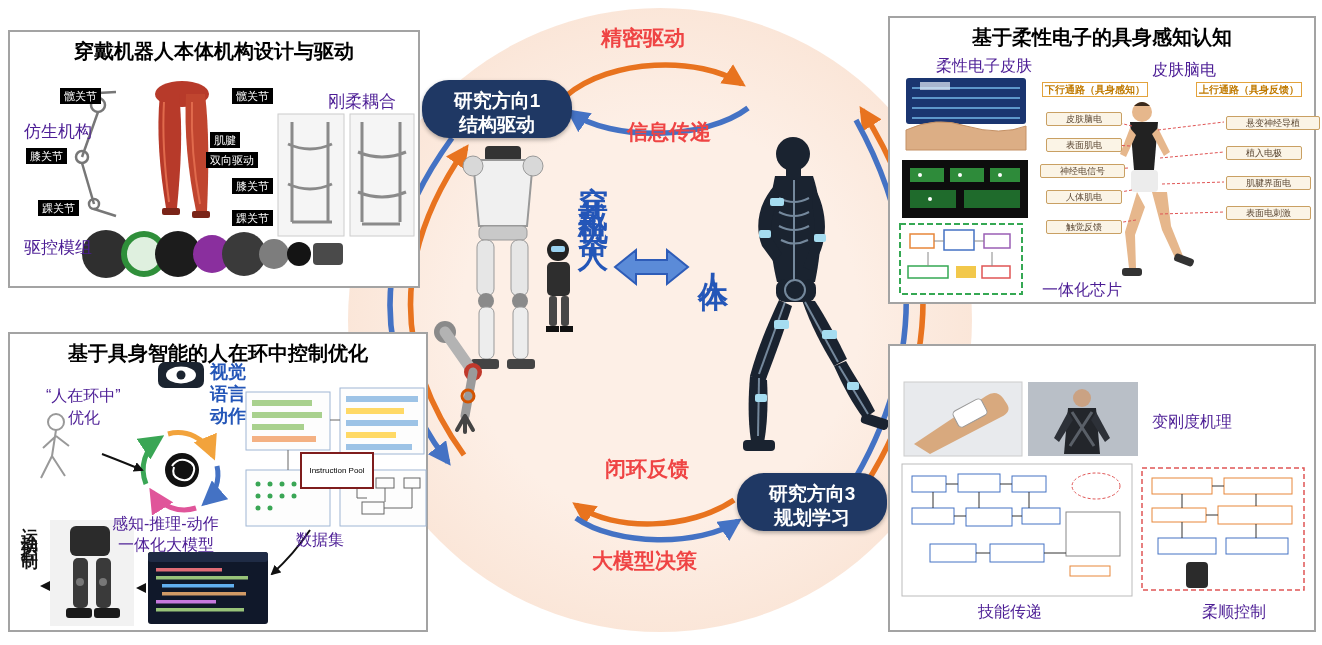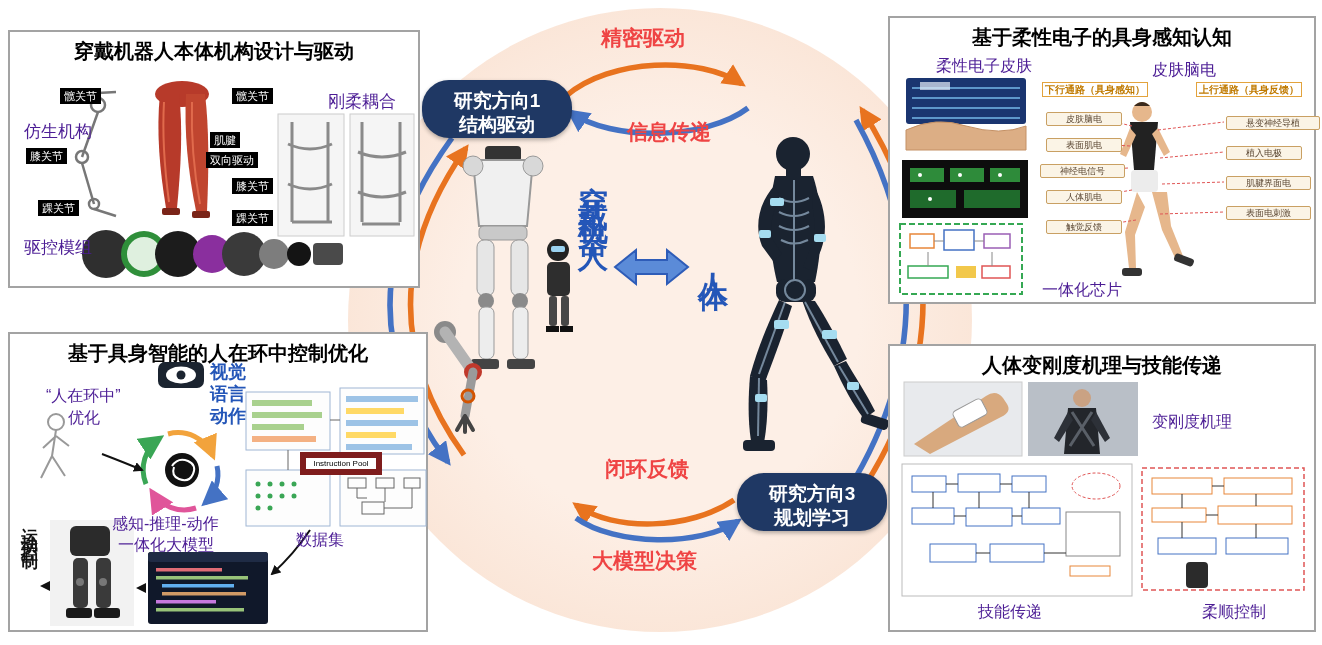--- a/index.html
+++ b/index.html
@@ -20,21 +20,21 @@
          color:#2456b8;white-space:nowrap;}
   .lbl{position:absolute;font-size:16px;color:#4c1d95;white-space:nowrap;}
   .chip{position:absolute;background:#000;color:#fff;font-size:11px;line-height:14px;
         padding:1px 4px;white-space:nowrap;}
   .hexlbl{position:absolute;font-size:9px;line-height:12px;color:#5a4632;background:#fbf4e6;
           border:1px solid #c9a063;border-radius:2px;padding:0 19px;white-space:nowrap;}
   .pathlbl{position:absolute;font-size:10px;line-height:13px;font-weight:bold;color:#c07a00;
            border:1px solid #e3a33c;background:#fff;padding:0 2px;white-space:nowrap;}
   .vla{position:absolute;font-weight:bold;color:#2456b8;font-size:18px;line-height:21px;white-space:nowrap;}
   .tinylbl{position:absolute;font-size:8px;line-height:11px;color:#000;background:#fff;
-           border:6px solid #7f1d1d;text-align:center;white-space:nowrap;padding:0 2px;}
+           border:2px solid #7f1d1d;text-align:center;white-space:nowrap;padding:11px 2px;}
   svg{display:block;}
 </style>
 </head>
 <body>
 
 <div class="stage">
 
   <div class="circle"></div>
 
   <svg class="overlay" width="1322" height="645" viewBox="0 0 1322 645">
@@ -377,21 +377,20 @@
     <div class="vla" style="left:200px;top:50px">语言</div>
     <div class="vla" style="left:200px;top:72px">动作</div>
     <div class="lbl" style="left:102px;top:180px">感知-推理-动作</div>
     <div class="lbl" style="left:108px;top:201px">一体化大模型</div>
     <div class="lbl" style="left:286px;top:196px">数据集</div>
     <div class="tinylbl" style="left:290px;top:118px;width:66px">Instruction Pool</div>
     <div class="vtext" style="left:8px;top:180px;font-size:17px;letter-spacing:8px;color:#111">运动控制</div>
   </div>
 
   <div class="box" style="left:888px;top:344px;width:428px;height:288px">
-    <div class="box-title">人体变刚度机理与技能传递</div>
     <svg width="428" height="288" viewBox="0 0 428 288" style="position:absolute;left:0;top:0">
       <g>
         <rect x="14" y="36" width="118" height="74" fill="#e8eaed" stroke="#ccc"></rect>
         <path d="M24 98 L96 50 q 10 -7 17 2 l 4 6 q 5 8 -6 13 L40 108 z" fill="#d8a97e"></path>
         <rect x="64" y="58" width="32" height="18" rx="4" fill="#fff" stroke="#999" transform="rotate(-28 80 67)"></rect>
       </g>
       <g>
         <rect x="138" y="36" width="110" height="74" fill="#b9bfc7"></rect>
         <circle cx="192" cy="52" r="9" fill="#caa283"></circle>
         <path d="M178 62 L206 62 L210 108 L174 108 Z" fill="#23262b"></path>

